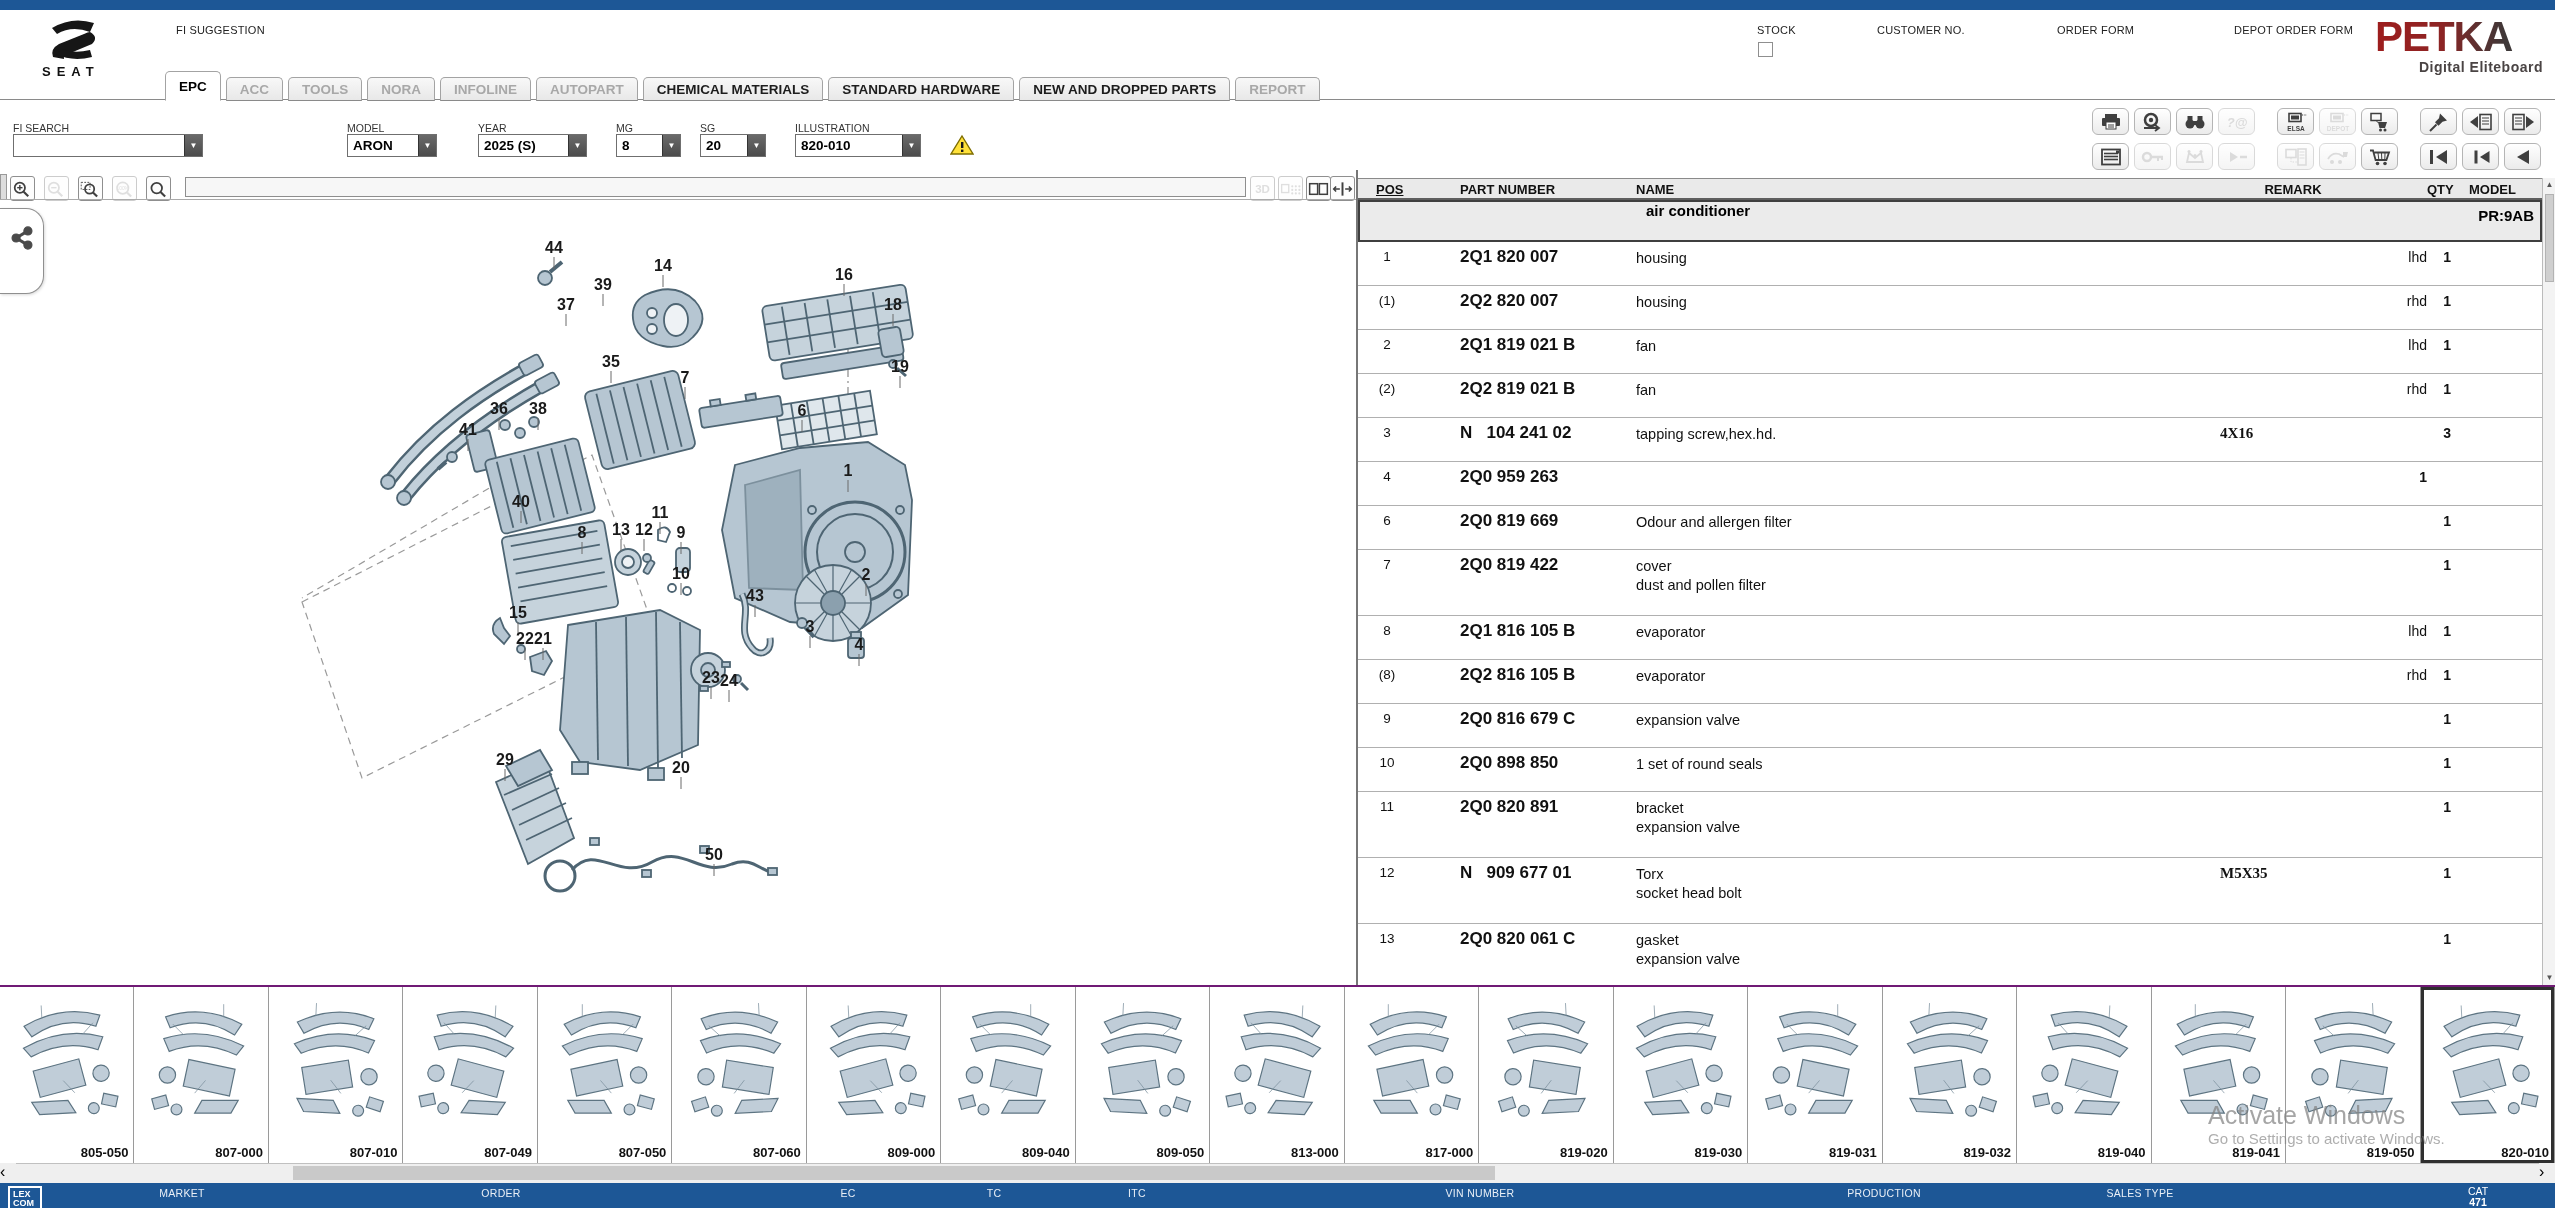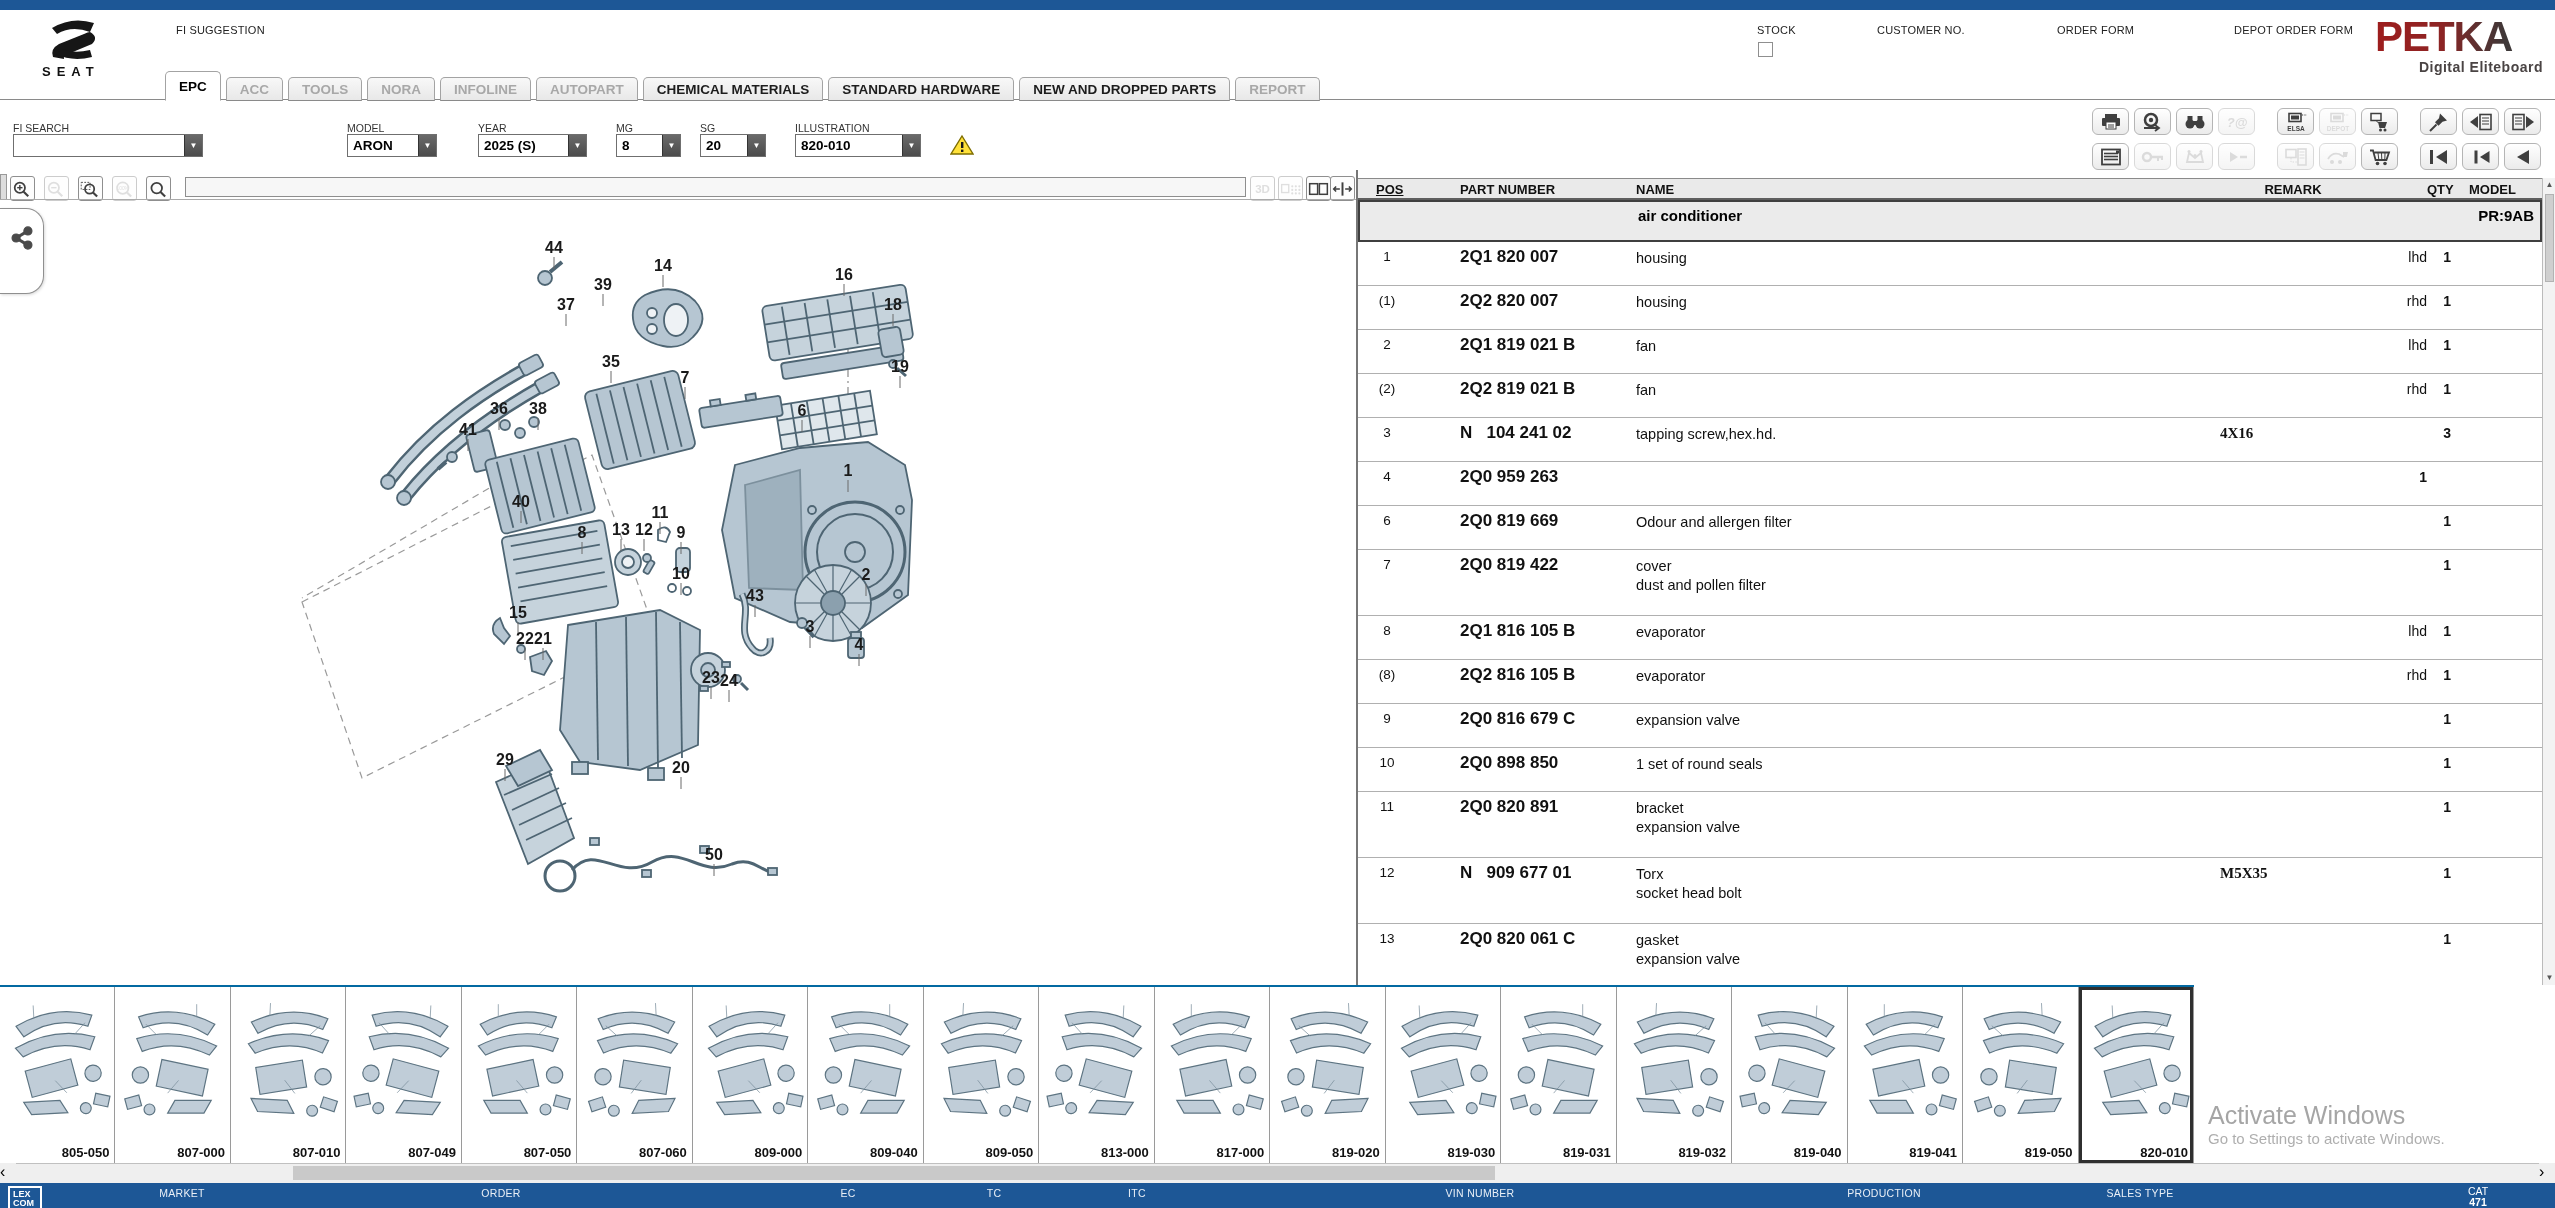--- a/index.html
+++ b/index.html
@@ -53,39 +53,39 @@
 
   .vdivider{left:1356px;top:170px;width:2px;height:815px;background:#777;}
 
   
   .ptable{left:1358px;top:178px;width:1184px;height:807px;overflow:hidden;background:#fff;}
   .trow{display:grid;grid-template-columns:92px 186px 584px 146px 61px 24px 91px;box-sizing:border-box;}
   .thead{height:22px;background:#eaeaea;border-top:1px solid #8a8a8a;border-bottom:2px solid #5f5f5f;
     font-size:13px;font-weight:bold;color:#111;}
   .thead>div{padding-top:3px;white-space:nowrap;}
   .tgroup{height:42px;background:#ebebeb;border:2px solid #3f3f3f;font-size:15px;font-weight:bold;color:#000;}
-  .tgroup>div{padding-top:5px;}
+  .tgroup>div{margin-left:8px;}
   .drow{border-bottom:1px solid #b0b0b0;color:#111;}
   .c-pos{text-align:center;padding-right:34px;font-size:13.5px;padding-top:7px;}
   .c-part{font-size:17px;font-weight:bold;padding:5px 0 0 10px;white-space:pre;}
   .c-name{font-size:14.5px;padding-top:7px;line-height:19px;}
   .c-remark{text-align:left;font-size:15px;font-weight:bold;padding-top:7px;font-family:Liberation Serif, serif;}
   .c-drive{text-align:right;font-size:14px;padding-top:7px;}
   .c-qty{text-align:right;font-size:14px;font-weight:bold;padding-top:7px;}
   .c-model{text-align:right;font-size:15px;font-weight:bold;padding:5px 10px 0 0;}
   .h-remark{text-align:center;}
   .h-qty{text-align:right;}
   .h-model{padding-left:18px;}
 
   
   .tsb{left:2542px;top:178px;width:13px;height:807px;background:#f3f3f3;border-left:1px solid #bbb;box-sizing:border-box;}
   .tsb .arr{width:13px;height:14px;font-size:8px;color:#555;text-align:center;line-height:14px;}
 
   
-  .filmstrip{left:0;top:985px;width:2194px;height:178px;border-top:2px solid #0369a1;display:grid;
+  .filmstrip{left:0;top:985px;width:2555px;height:178px;border-top:2px solid #701a75;display:grid;
     grid-template-columns:repeat(19,1fr);box-sizing:border-box;background:#fff;}
   .fcell{position:relative;border-right:1px solid #9a9a9a;box-sizing:border-box;overflow:hidden;background:#fff;}
   .fcell.sel{box-shadow:inset 0 0 0 3px #2f2f2f;}
   .flabel2{position:absolute;right:5px;bottom:3px;font-size:13px;font-weight:bold;color:#111;}
   .fcell svg{display:block;margin:4px auto 0 auto;}
 
   .watermark{left:2208px;top:1100px;color:rgba(130,130,130,.72);z-index:5;line-height:1.2;pointer-events:none;}
   .wm1{font-size:25px;}
   .wm2{font-size:15px;color:rgba(130,130,130,.65);}
 

